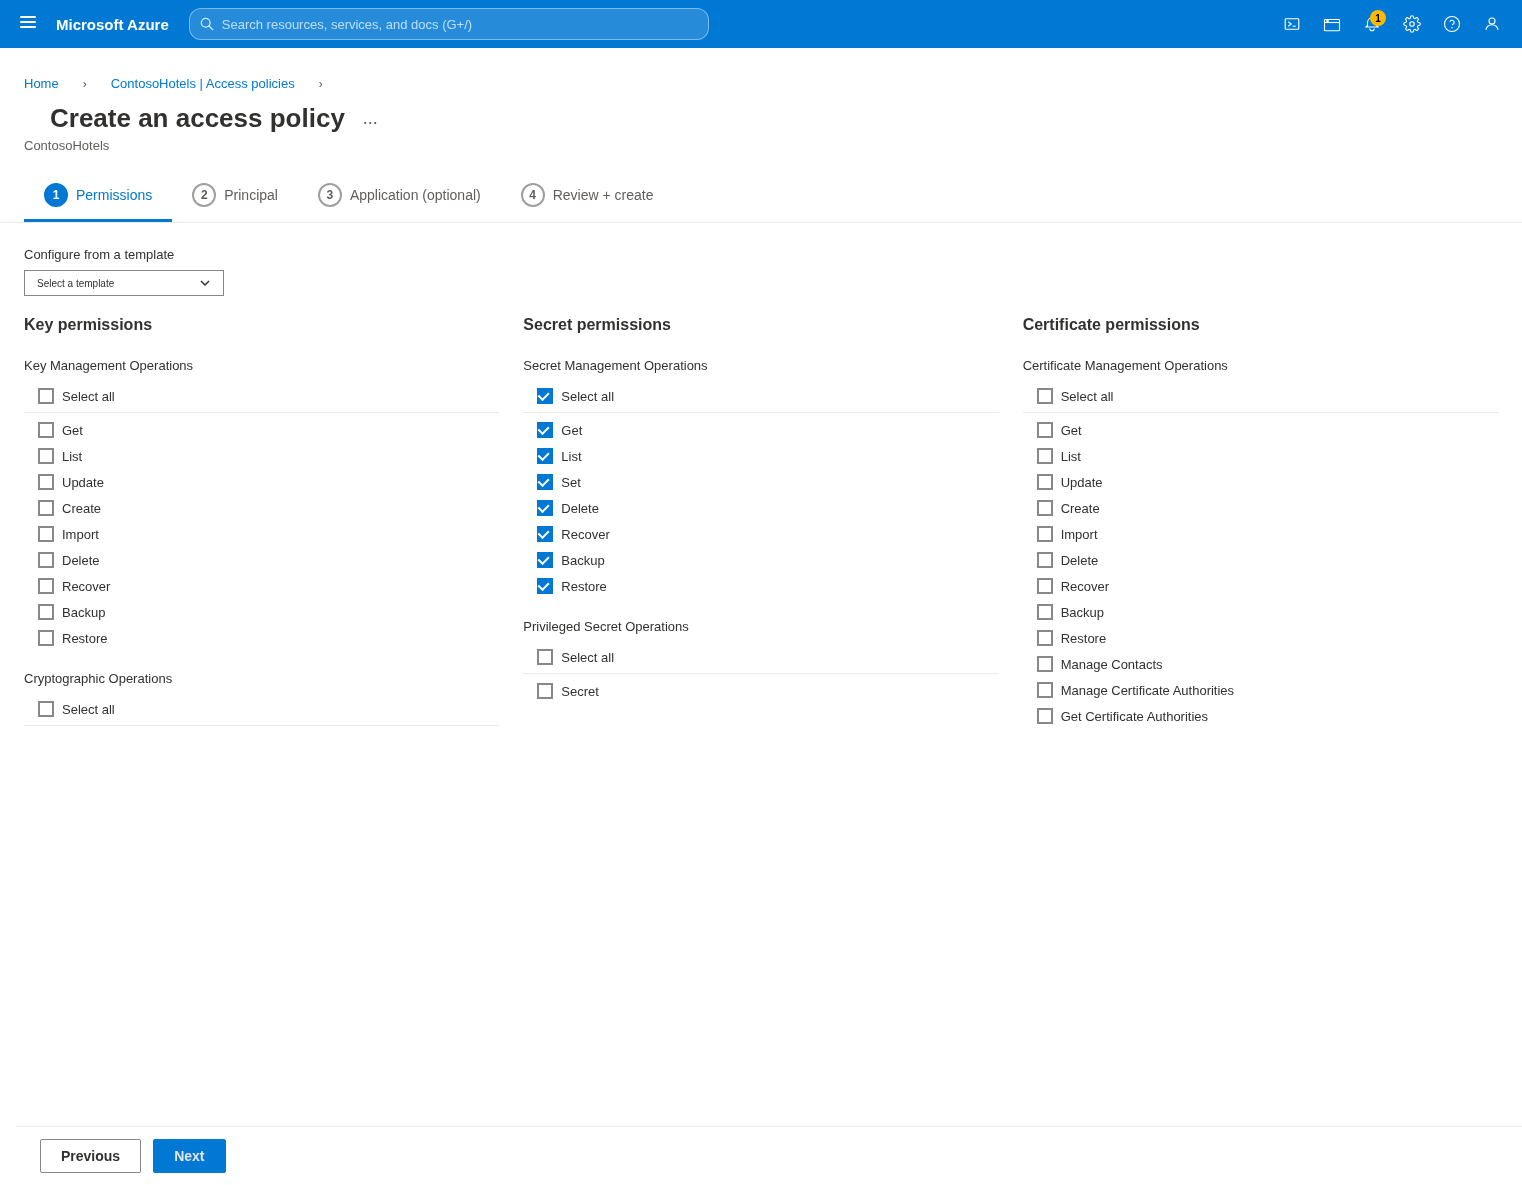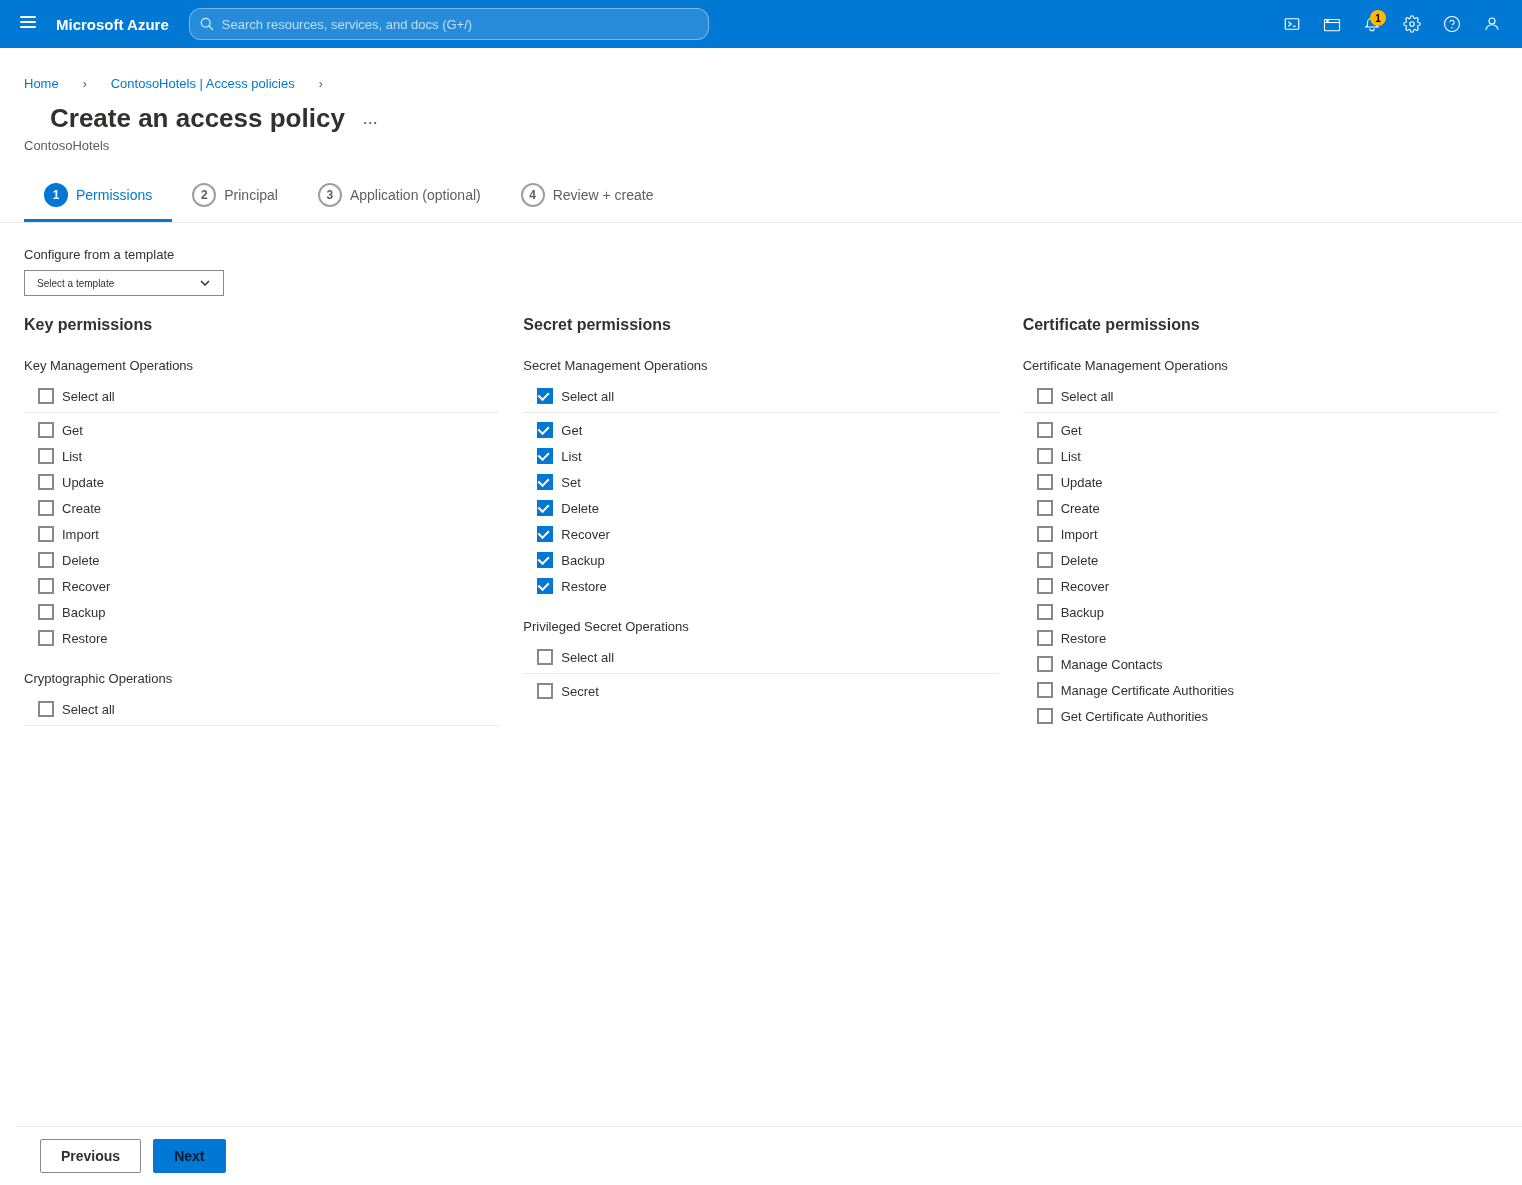--- a/index.html
+++ b/index.html
@@ -251,21 +251,21 @@
     .btn {
       padding: 8px 20px;
       font-size: 14px;
       font-weight: 600;
       cursor: pointer;
       border-radius: 2px;
       border: 1px solid transparent;
     }
     .btn-primary {
       background: #0078d4;
-      color: #0f172a;
+      color: #e5e5e5;
       border-color: #0078d4;
     }
     .btn-secondary {
       background: white;
       color: #323130;
       border-color: #8a8886;
     }
   </style>
 </head>
 <body>

